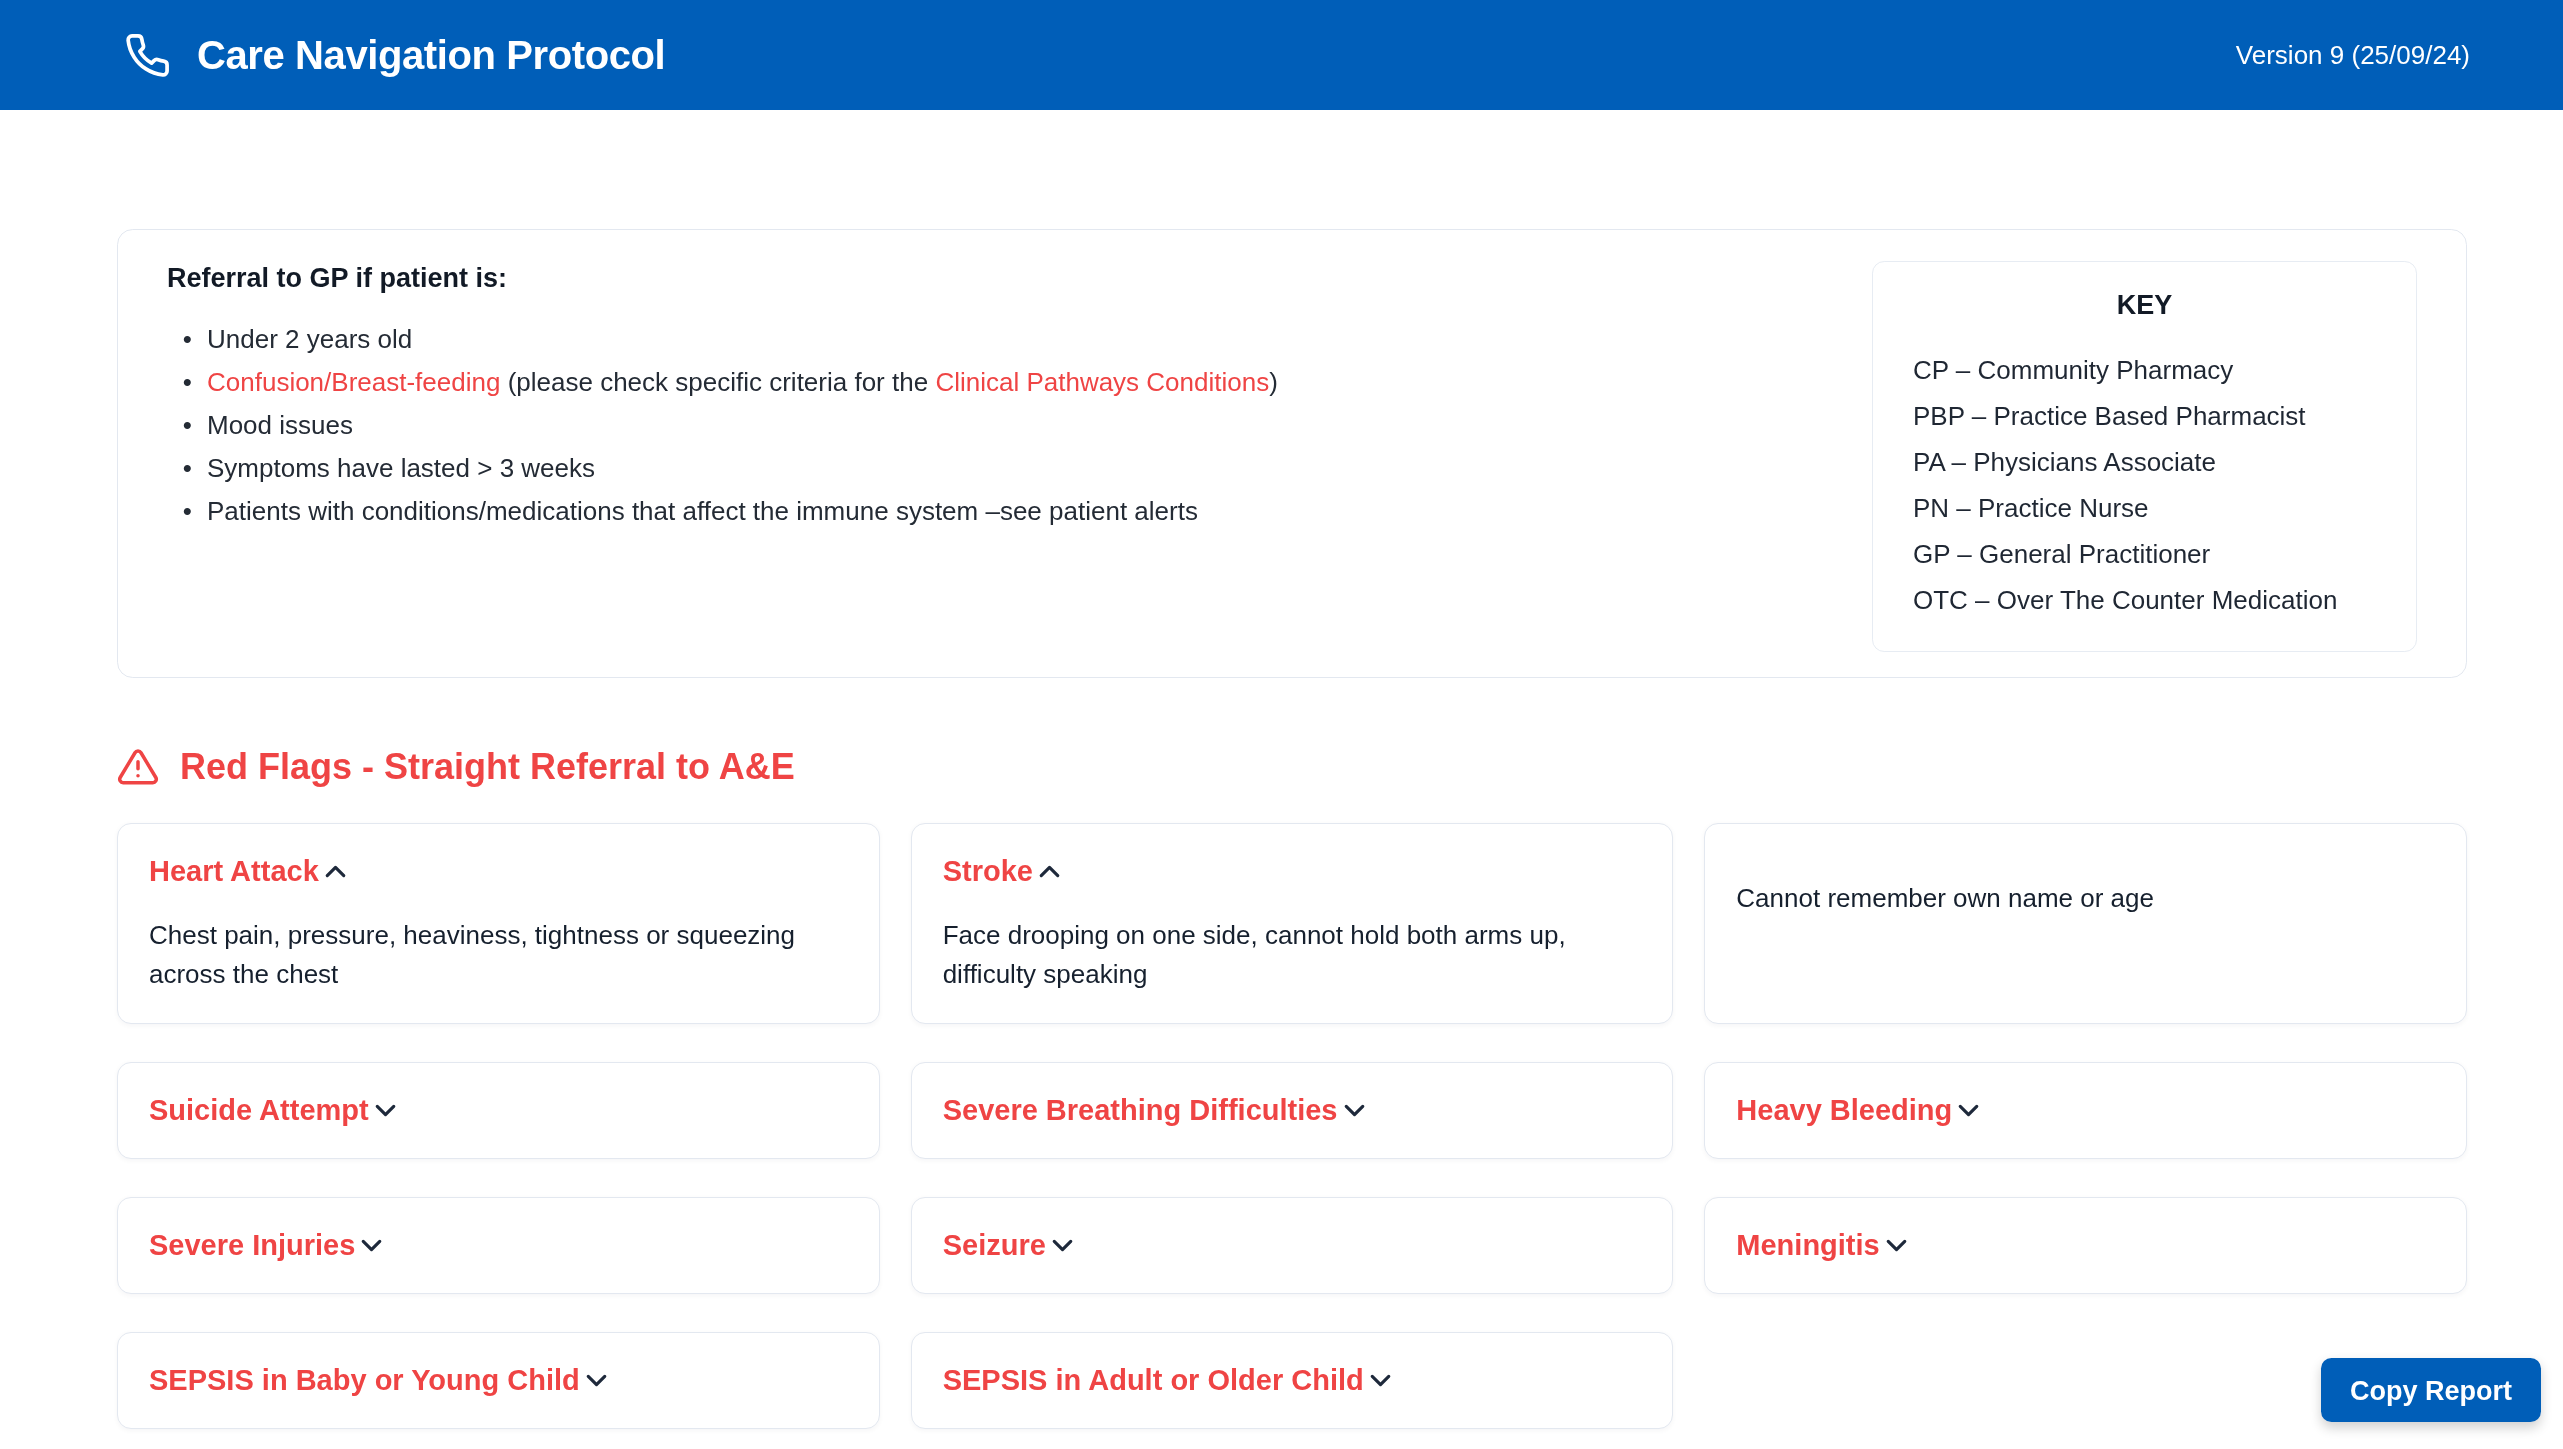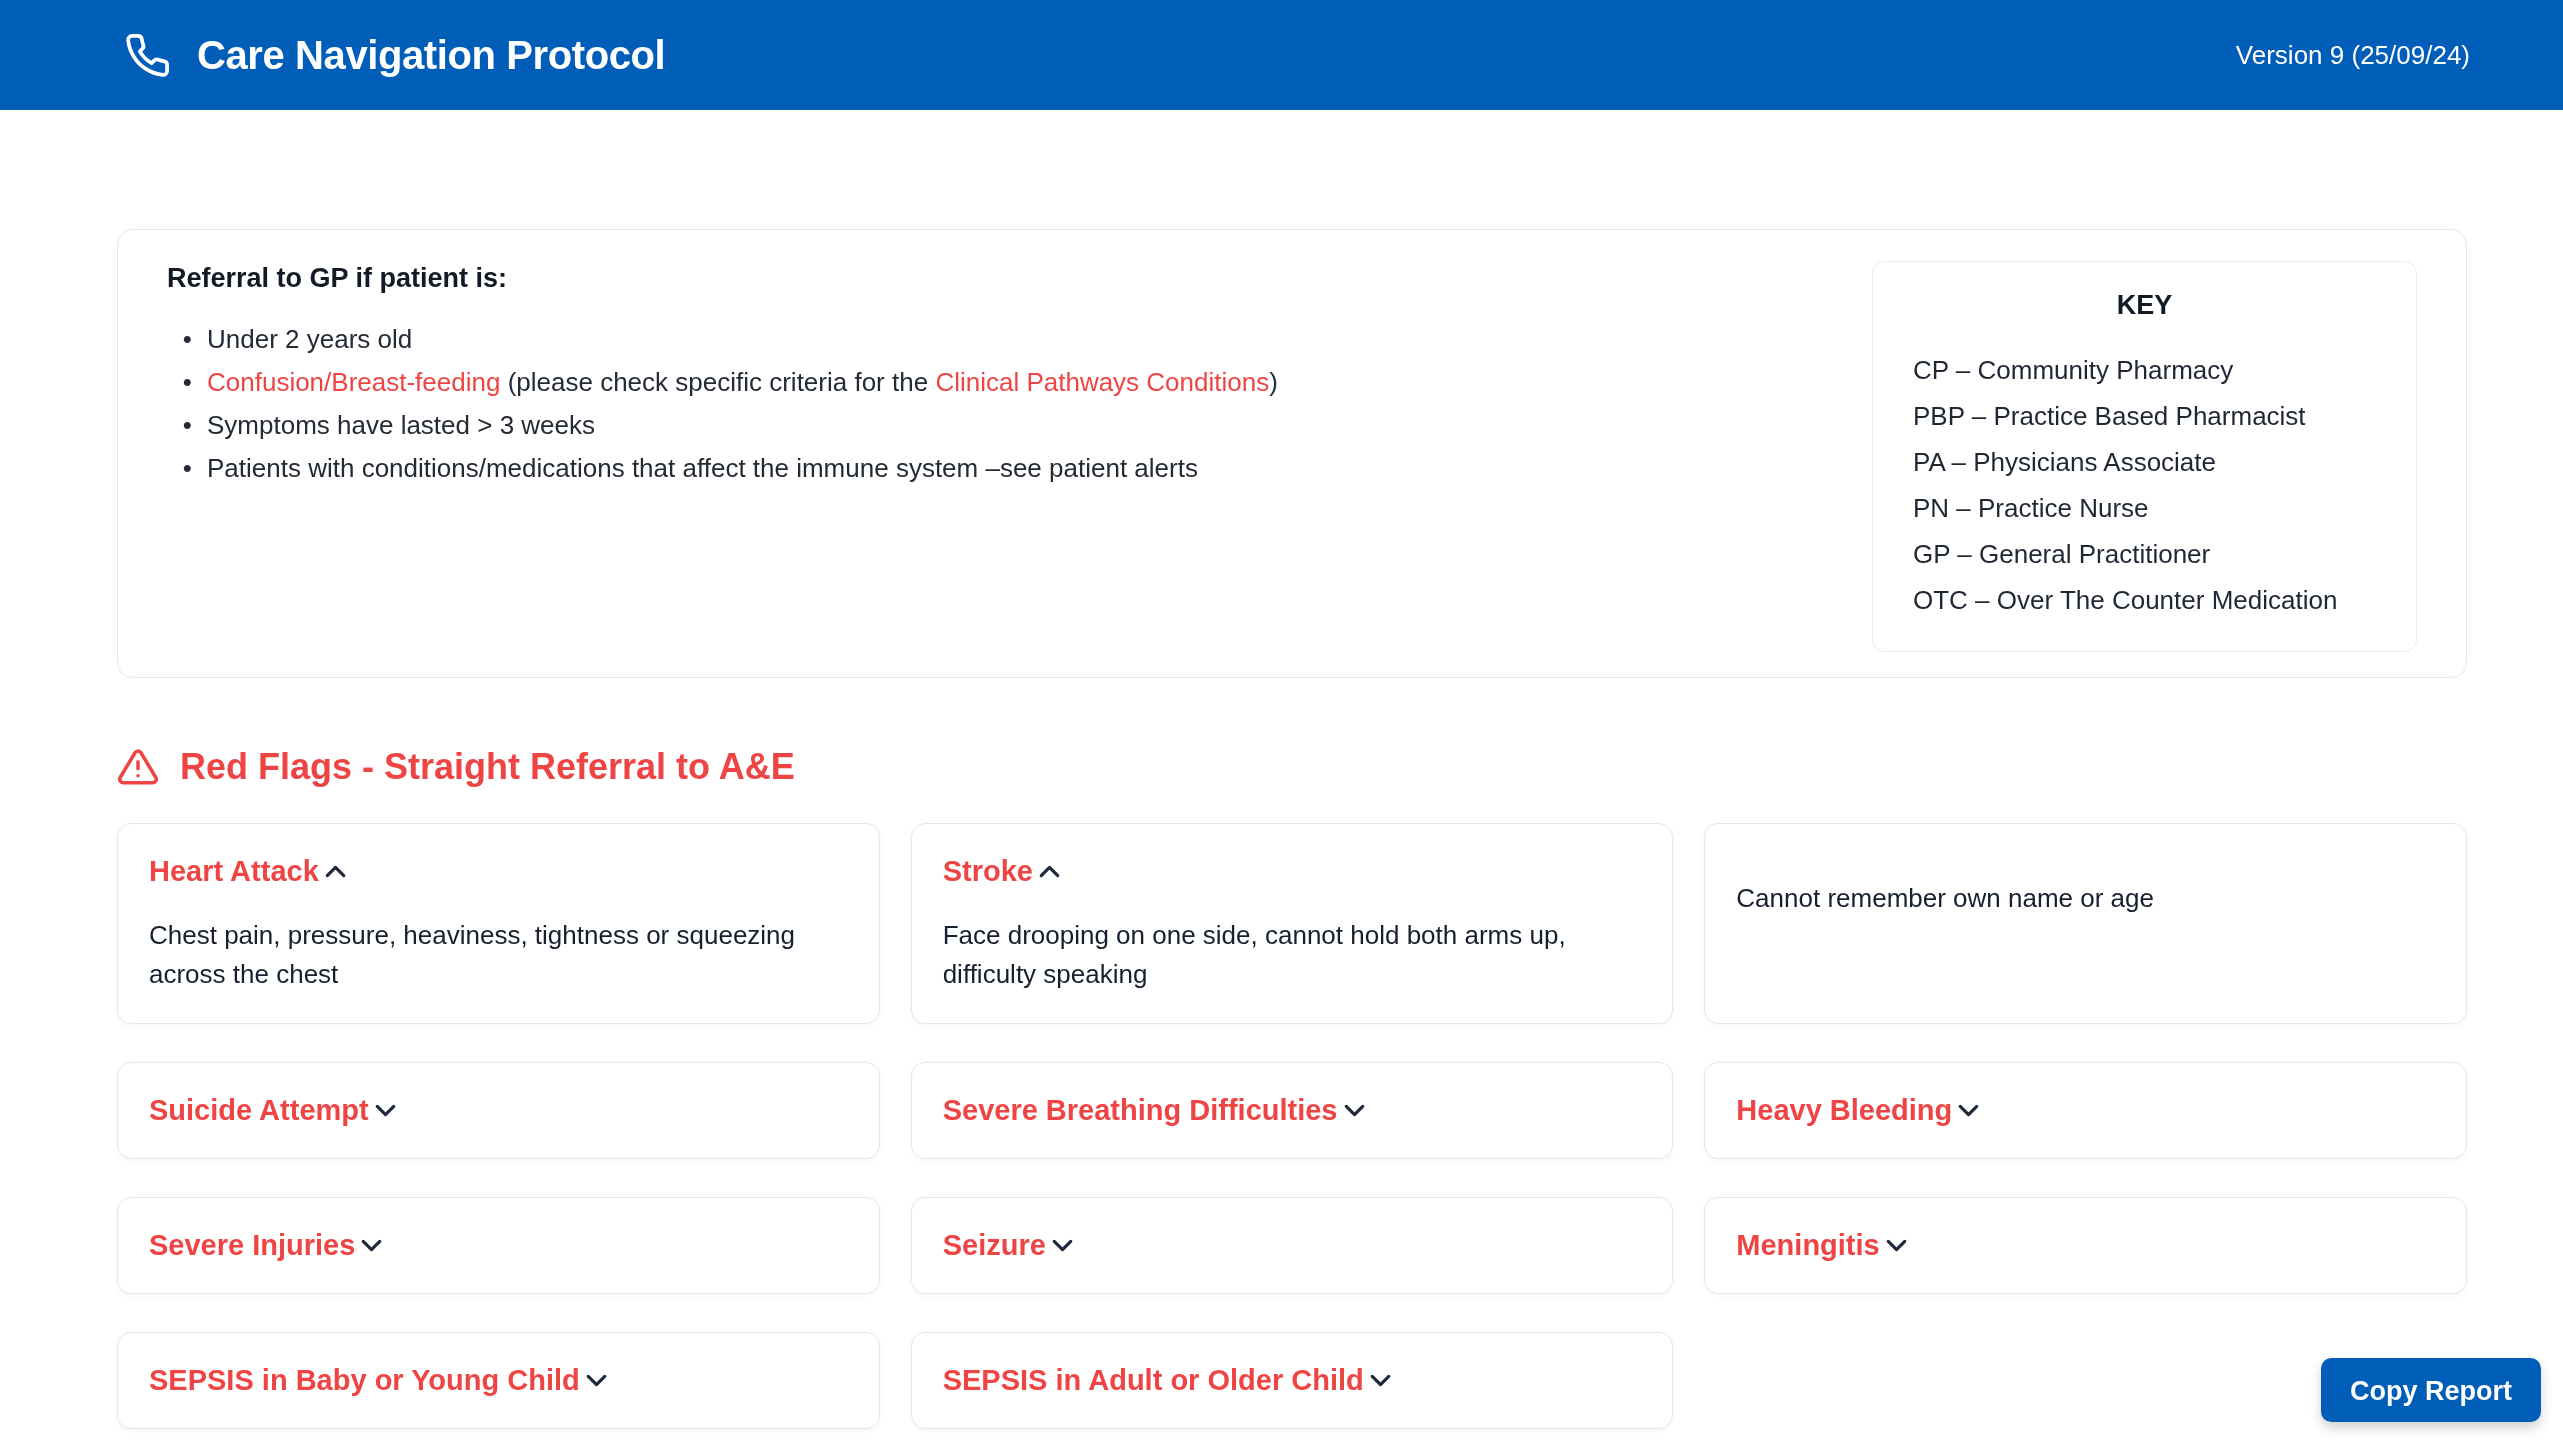--- a/index.html
+++ b/index.html
@@ -157,20 +157,21 @@
 
 <div class="main">
 
 
   <section class="panel">
     <div>
       <h2 class="referral-heading">Referral to GP if patient is:</h2>
       <ul class="referral-list" id="referral-list">
           <li><span>Under 2 years old</span></li>
           <li><span class="red-link">Confusion/Breast-feeding</span><span> (please check specific criteria for the </span><span class="red-link">Clinical Pathways Conditions</span><span>)</span></li>
+          <li><span>Mood issues</span></li>
           <li><span>Symptoms have lasted &gt; 3 weeks</span></li>
           <li><span>Patients with conditions/medications that affect the immune system –see patient alerts</span></li>
         </ul>
     </div>
     <aside class="key-box">
       <div class="key-title">KEY</div>
       <div id="key-items">
           <div class="key-item">CP – Community Pharmacy</div>
           <div class="key-item">PBP – Practice Based Pharmacist</div>
           <div class="key-item">PA – Physicians Associate</div>

